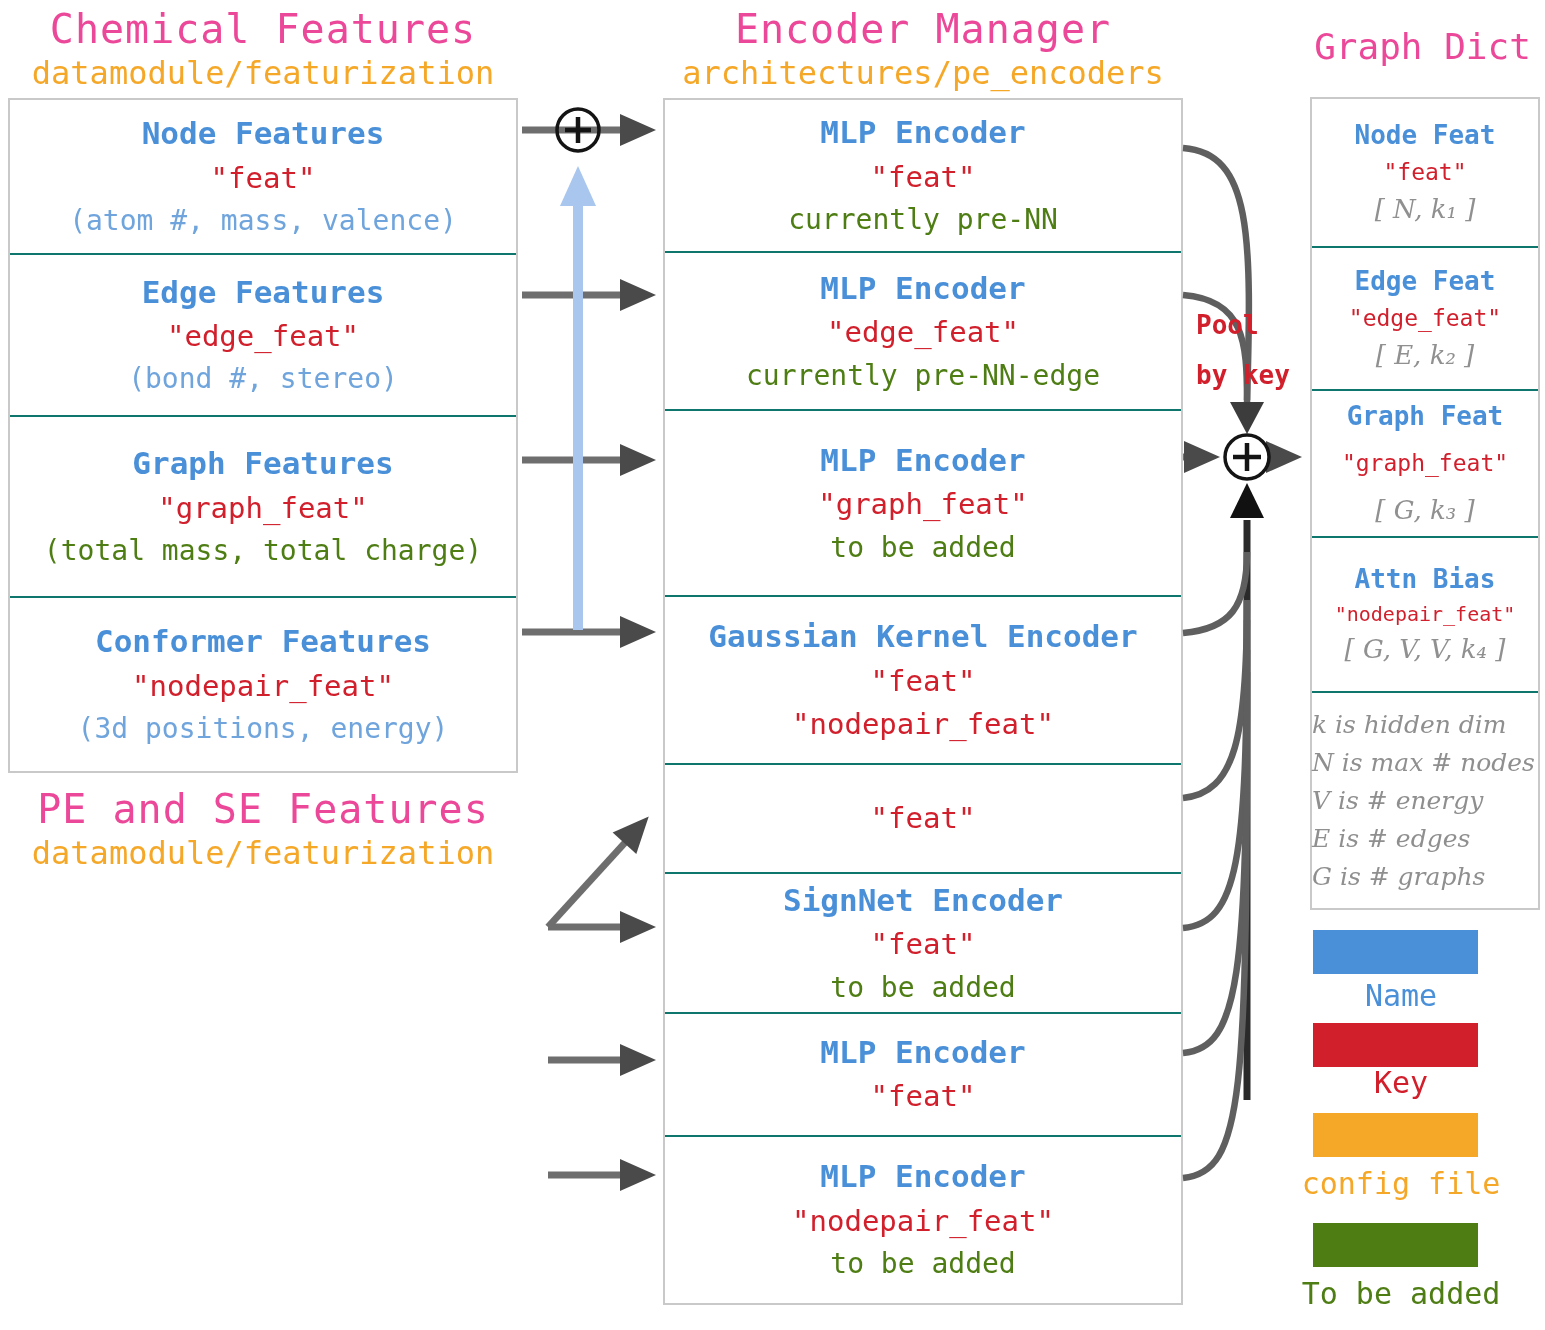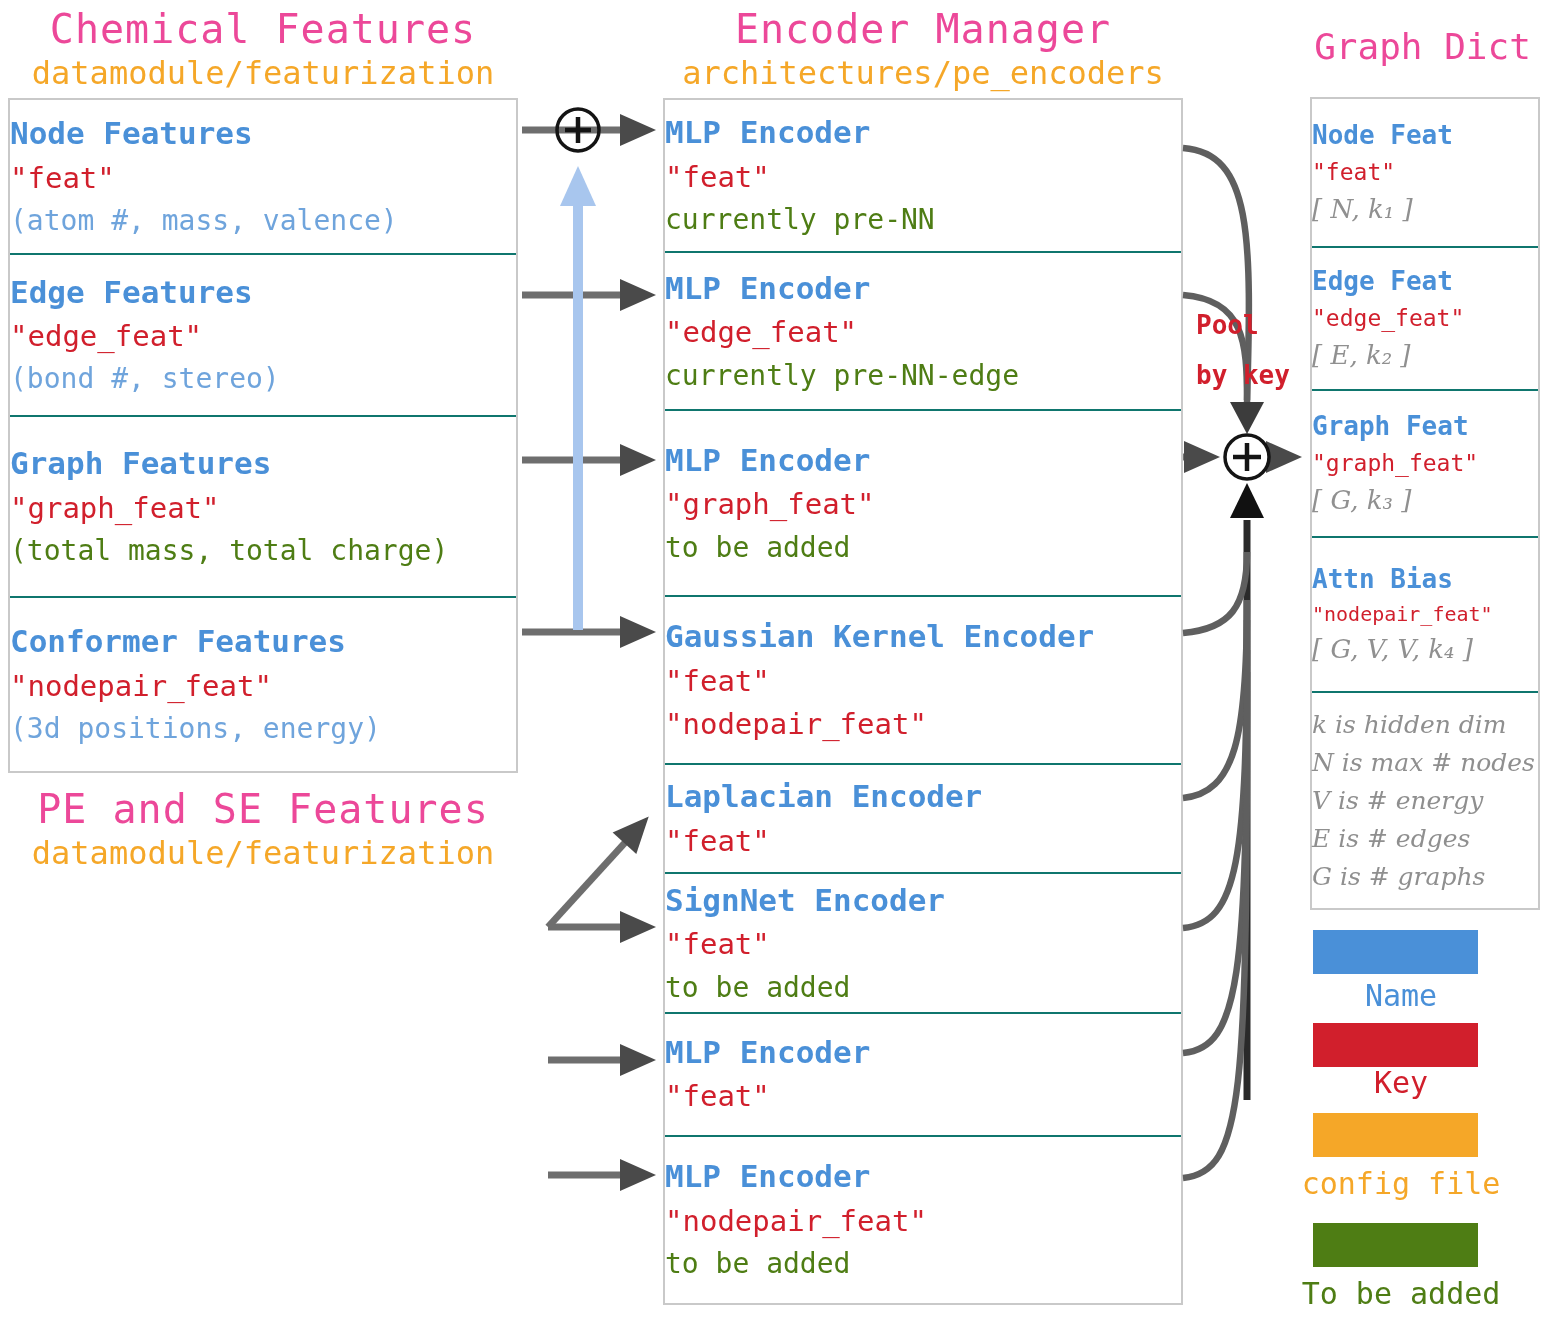--- a/index.html
+++ b/index.html
@@ -13,21 +13,21 @@
   .red{color:#d11f2c;}
   .green{color:#4e7d14;}
   .orange{color:#f5a728;}
   .blackt{color:#ec4899;}
   
   .h-main{font-size:40px;letter-spacing:1px;}
   .h-sub{font-size:32px;}
   
   .box{position:absolute;border:2px solid #c9c9c9;background:#fff;box-sizing:border-box;
        display:flex;flex-direction:column;z-index:2;}
-  .row{display:flex;flex-direction:column;justify-content:center;align-items:flex-start;
+  .row{display:flex;flex-direction:column;justify-content:center;align-items:center;
        box-sizing:border-box;}
   .row + .row{border-top:2px solid #0f766e;}
   .t-name{font-size:31px;font-weight:bold;line-height:1.15;}
   .t-key{font-size:29px;line-height:1.15;}
   .t-note{font-size:28px;line-height:1.15;}
   .gap10 > * {margin:5px 0;}
   
   .gd-name{font-size:26px;font-weight:bold;line-height:1.1;}
   .gd-key{font-size:23px;line-height:1.1;}
   .gd-key-sm{font-size:20px;line-height:1.1;}
@@ -97,21 +97,20 @@
       <div class="t-name blue">MLP Encoder</div>
       <div class="t-key red">"graph_feat"</div>
       <div class="t-note green">to be added</div>
     </div>
     <div class="row gap10" style="height:168px;">
       <div class="t-name blue">Gaussian Kernel Encoder</div>
       <div class="t-key red">"feat"</div>
       <div class="t-key red">"nodepair_feat"</div>
     </div>
     <div class="row gap10" style="height:110px;">
-      <div class="t-name blue">Laplacian Encoder</div>
       <div class="t-key red">"feat"</div>
     </div>
     <div class="row gap10" style="height:140px;">
       <div class="t-name blue">SignNet Encoder</div>
       <div class="t-key red">"feat"</div>
       <div class="t-note green">to be added</div>
     </div>
     <div class="row gap10" style="height:123px;">
       <div class="t-name blue">MLP Encoder</div>
       <div class="t-key red">"feat"</div>
@@ -127,21 +126,21 @@
     <div class="row gap10" style="height:148px;">
       <div class="gd-name blue">Node Feat</div>
       <div class="gd-key red">"feat"</div>
       <div class="gd-dims">[ N, k₁ ]</div>
     </div>
     <div class="row gap10" style="height:143px;">
       <div class="gd-name blue">Edge Feat</div>
       <div class="gd-key red">"edge_feat"</div>
       <div class="gd-dims">[ E, k₂ ]</div>
     </div>
-    <div class="row gap10" style="height:148px;">
+    <div class="row gap10" style="height:148px;gap:10px;">
       <div class="gd-name blue">Graph Feat</div>
       <div class="gd-key red">"graph_feat"</div>
       <div class="gd-dims">[ G, k₃ ]</div>
     </div>
     <div class="row gap10" style="height:156px;">
       <div class="gd-name blue">Attn Bias</div>
       <div class="gd-key-sm red">"nodepair_feat"</div>
       <div class="gd-dims">[ G, V, V, k₄ ]</div>
     </div>
     <div class="row" style="height:218px;align-items:flex-start;padding-left:0;">

